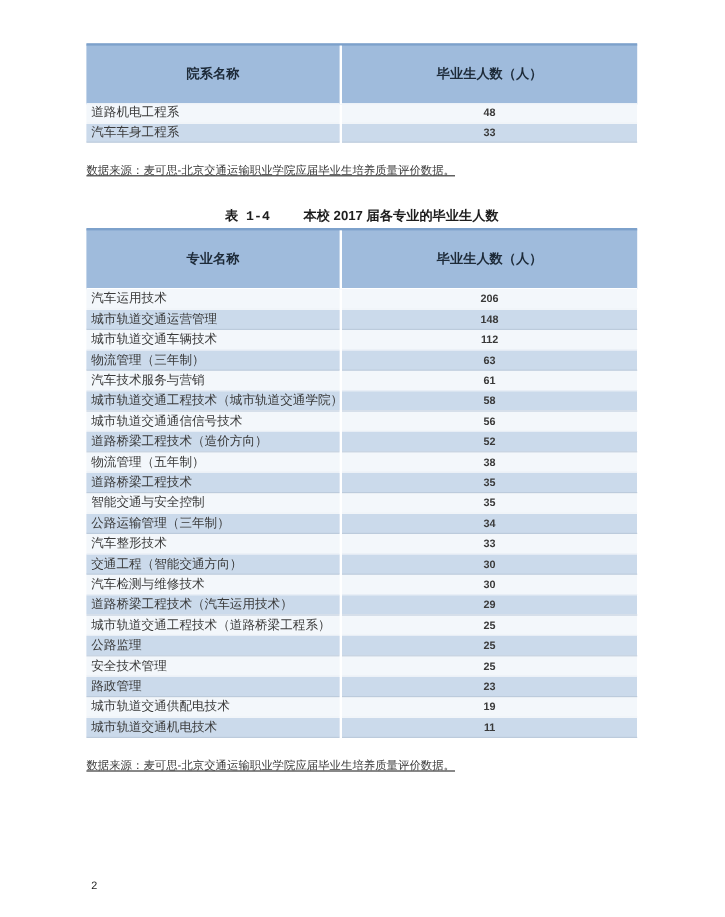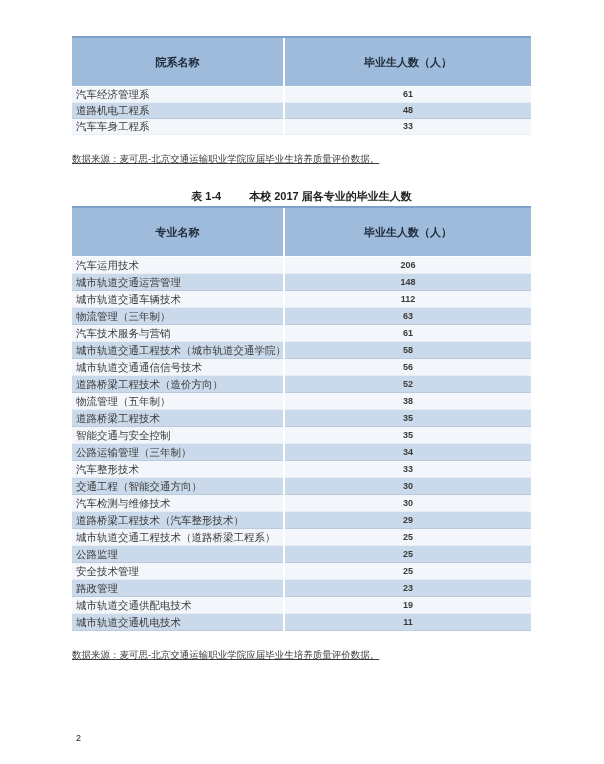--- a/index.html
+++ b/index.html
@@ -35,21 +35,21 @@
   }
   .t2 tbody td{height:16px;line-height:16px;}
   tbody td.name-cell{text-align:left;padding-left:4px;}
   tbody td.count-cell{text-align:center;font-weight:bold;font-size:9px;border-left:2px solid rgba(255,255,255,.85);}
   tbody tr:nth-child(odd) td{background:var(--light-row-bg);border-bottom:1px solid var(--light-row-border);}
   tbody tr:nth-child(even) td{background:var(--band-row-bg);border-bottom:1px solid var(--band-row-border);}
   .source-note{font-size:9.5px;line-height:12px;margin-top:18px;color:var(--text);text-decoration:underline;}
   .table-caption{
     margin-top:24px;text-align:center;font-size:11px;font-weight:bold;color:#1d1d1d;height:14px;line-height:14px;
   }
-  .table-caption .cap-label{margin-right:28px;}
+  .table-caption .cap-label{margin-right:28px;font-family:Liberation Mono, monospace;}
   .t2{margin-top:3px;}
   .page-number{position:absolute;left:76px;top:733px;font-size:9px;color:#222;}
 </style>
 </head>
 <body>
 
 <div class="page">
   <div class="content">
 
     <table class="t1">
@@ -57,24 +57,20 @@
           <col class="c-name">
           <col class="c-count">
         </colgroup>
       <thead>
         <tr>
           <th>院系名称</th>
           <th class="count-h">毕业生人数（人）</th>
         </tr>
       </thead>
       <tbody>
-          <tr>
-            <td class="name-cell">汽车经济管理系</td>
-            <td class="count-cell">61</td>
-          </tr>
           <tr>
             <td class="name-cell">道路机电工程系</td>
             <td class="count-cell">48</td>
           </tr>
           <tr>
             <td class="name-cell">汽车车身工程系</td>
             <td class="count-cell">33</td>
           </tr>
         </tbody>
     </table>
@@ -150,21 +146,21 @@
           </tr>
           <tr>
             <td class="name-cell">交通工程（智能交通方向）</td>
             <td class="count-cell">30</td>
           </tr>
           <tr>
             <td class="name-cell">汽车检测与维修技术</td>
             <td class="count-cell">30</td>
           </tr>
           <tr>
-            <td class="name-cell">道路桥梁工程技术（汽车整形技术）</td>
+            <td class="name-cell">道路桥梁工程技术（汽车运用技术）</td>
             <td class="count-cell">29</td>
           </tr>
           <tr>
             <td class="name-cell">城市轨道交通工程技术（道路桥梁工程系）</td>
             <td class="count-cell">25</td>
           </tr>
           <tr>
             <td class="name-cell">公路监理</td>
             <td class="count-cell">25</td>
           </tr>

